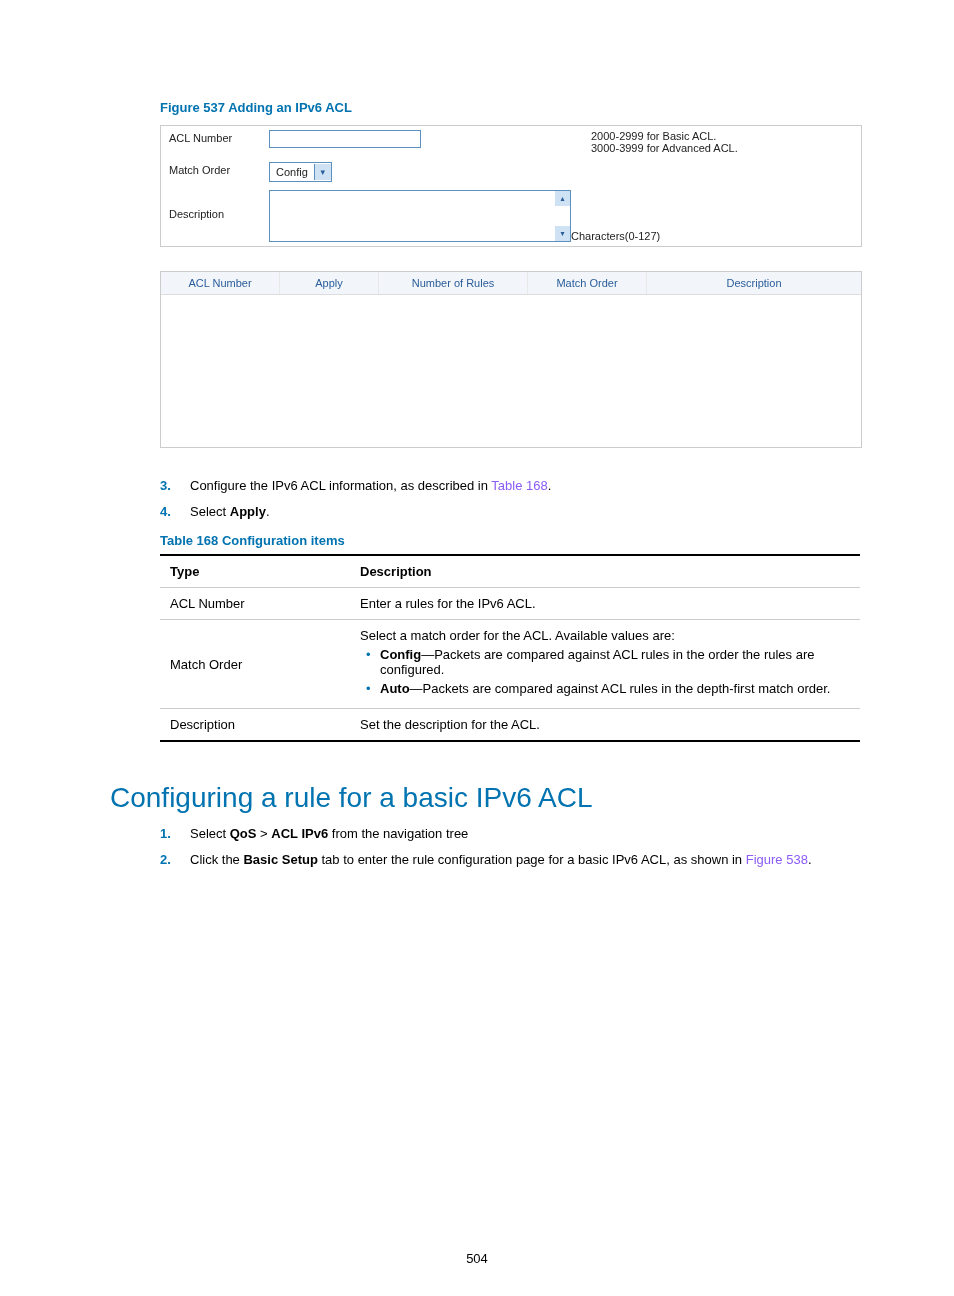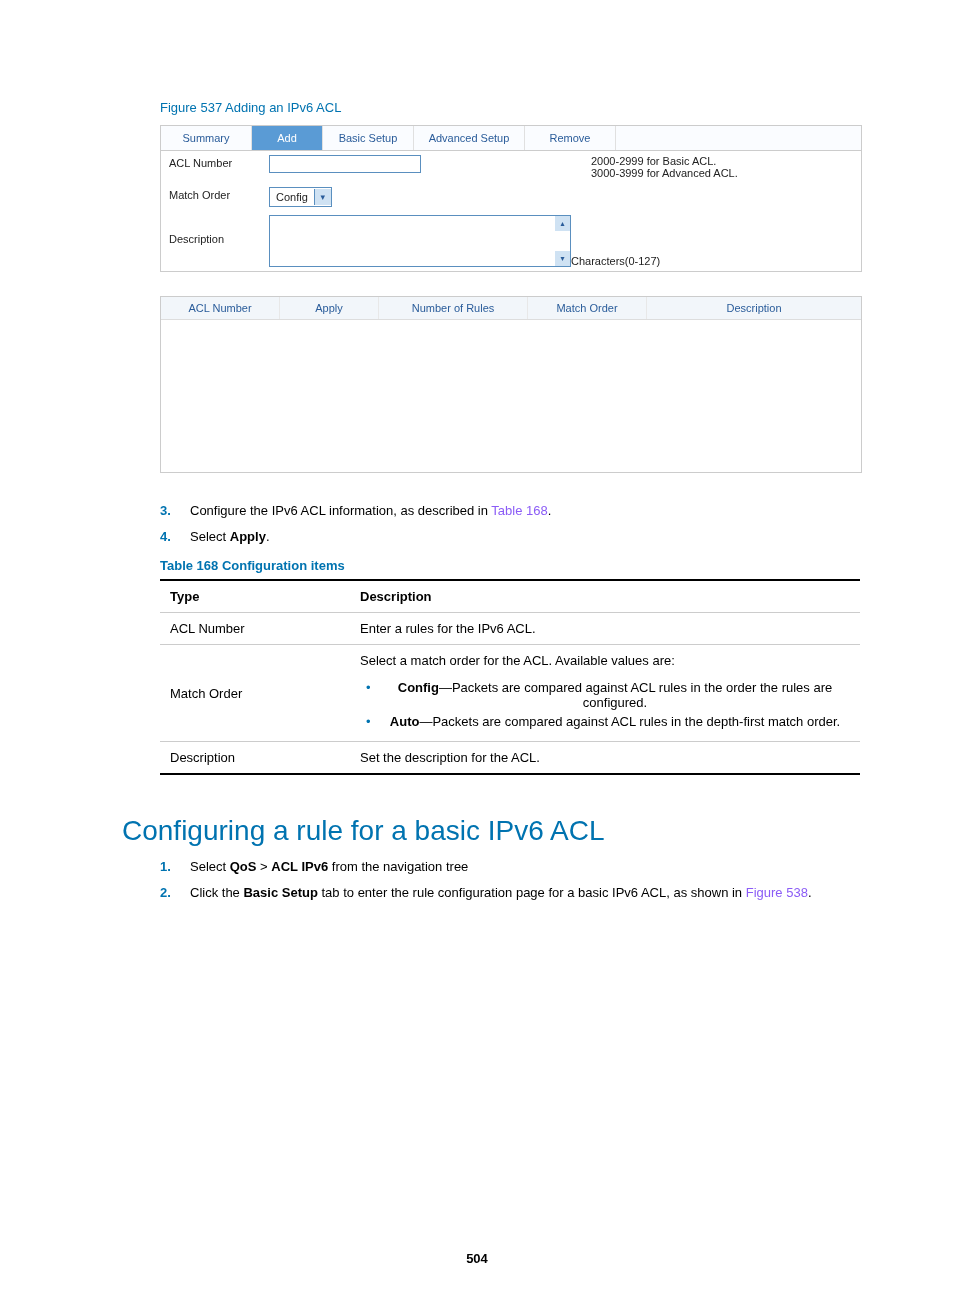--- a/index.html
+++ b/index.html
@@ -13,21 +13,21 @@
   .page {
     width: 954px;
     min-height: 1296px;
     margin: 0 auto;
     padding: 100px 90px 40px 110px;
     box-sizing: border-box;
     position: relative;
   }
   .fig-caption {
     color: #0073b0;
-    font-weight: normal;
+    font-weight: bold;
     font-size: 13px;
     margin: 0 0 10px 50px;
   }
   .app-box {
     margin-left: 50px;
     border: 1px solid #ccc;
     width: 700px;
   }
   .tabrow {
     display: flex;
@@ -138,55 +138,46 @@
     margin-left: 50px;
     width: 700px;
     font-size: 13px;
   }
   .cfg-table thead { border-top: 2px solid #000; border-bottom: 1px solid #000; }
   .cfg-table tbody { border-bottom: 2px solid #000; }
   .cfg-table tr { border-bottom: 1px solid #ccc; }
   .cfg-table tbody tr:last-child { border-bottom: none; }
   .cfg-table th { text-align: left; font-weight: bold; padding: 8px 10px; }
   .cfg-table td { padding: 8px 10px; vertical-align: middle; }
-  .bullet-list { margin: 12px 0 0 0; padding-left: 20px; list-style: none; text-align: center; }
+  .bullet-list { margin: 4px 0 0 0; padding-left: 20px; list-style: none; }
   .bullet-list li { position: relative; padding-left: 0; margin: 4px 0; }
   .bullet-list li::before { content: "•"; color: #0073b0; position: absolute; left: -14px; }
   h1.section {
     color: #0073b0;
     font-size: 28px;
     font-weight: normal;
-    margin: 40px 0 10px 12px;
+    margin: 40px 0 10px 0;
   }
   .pagenum {
     position: absolute;
     bottom: 30px;
     left: 0; right: 0;
     text-align: center;
     font-size: 13px;
-    font-weight: bold;
   }
   b { font-weight: bold; }
 </style>
 </head>
 <body>
 
 <div class="page">
 
   <div class="fig-caption">Figure 537 Adding an IPv6 ACL</div>
 
   <div class="app-box">
-    <div class="tabrow">
-      <div class="tab">Summary</div>
-      <div class="tab active" style="width:70px">Add</div>
-      <div class="tab">Basic Setup</div>
-      <div class="tab wide">Advanced Setup</div>
-      <div class="tab">Remove</div>
-      <div style="flex:1"></div>
-    </div>
 
     <div class="formrow">
       <div class="formlabel">ACL Number</div>
       <div class="txtinput"></div>
       <div style="width:150px"></div>
       <div class="helptext">
         <div>2000-2999 for Basic ACL.</div>
         <div>3000-3999 for Advanced ACL.</div>
       </div>
     </div>

